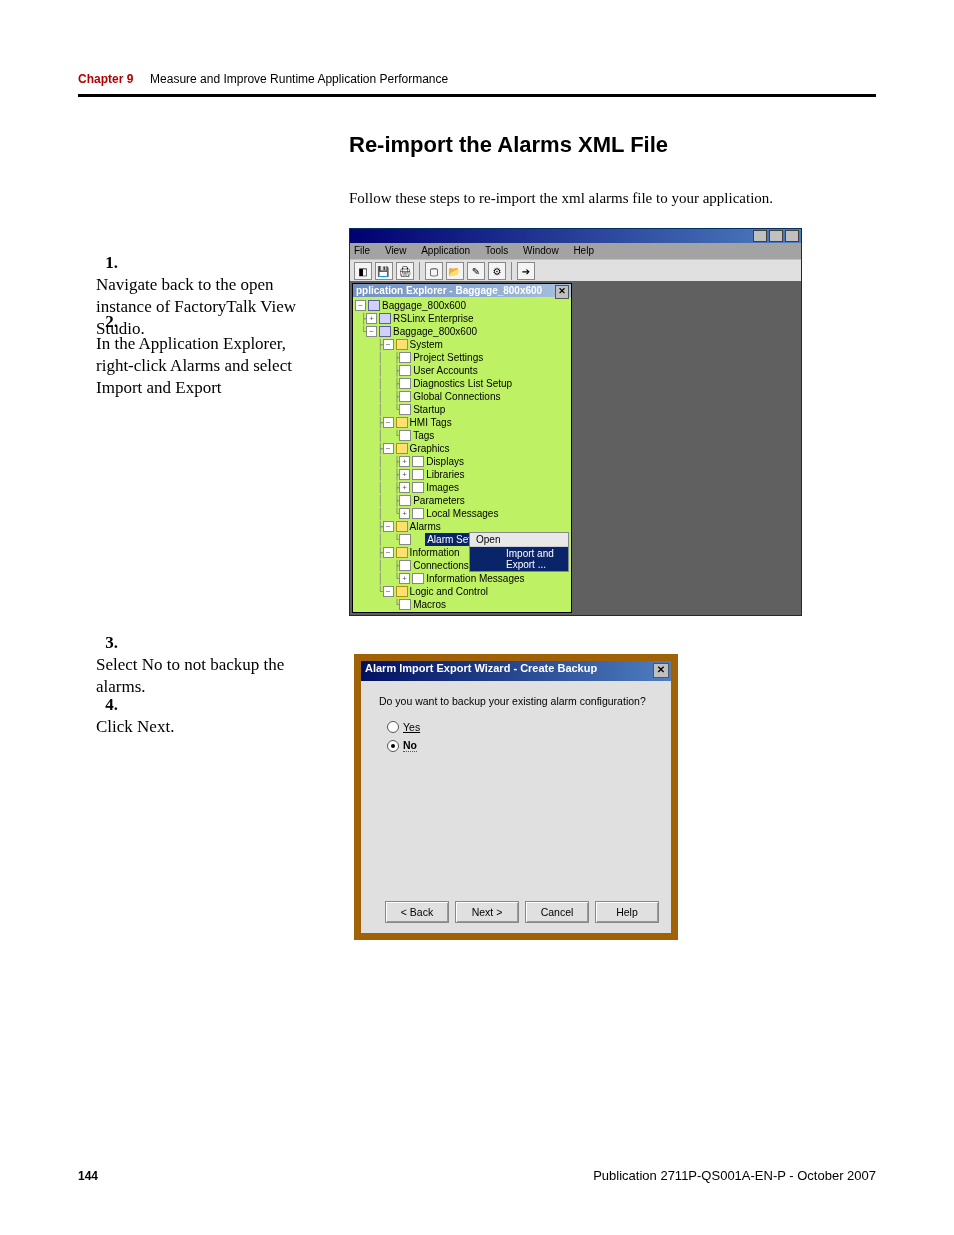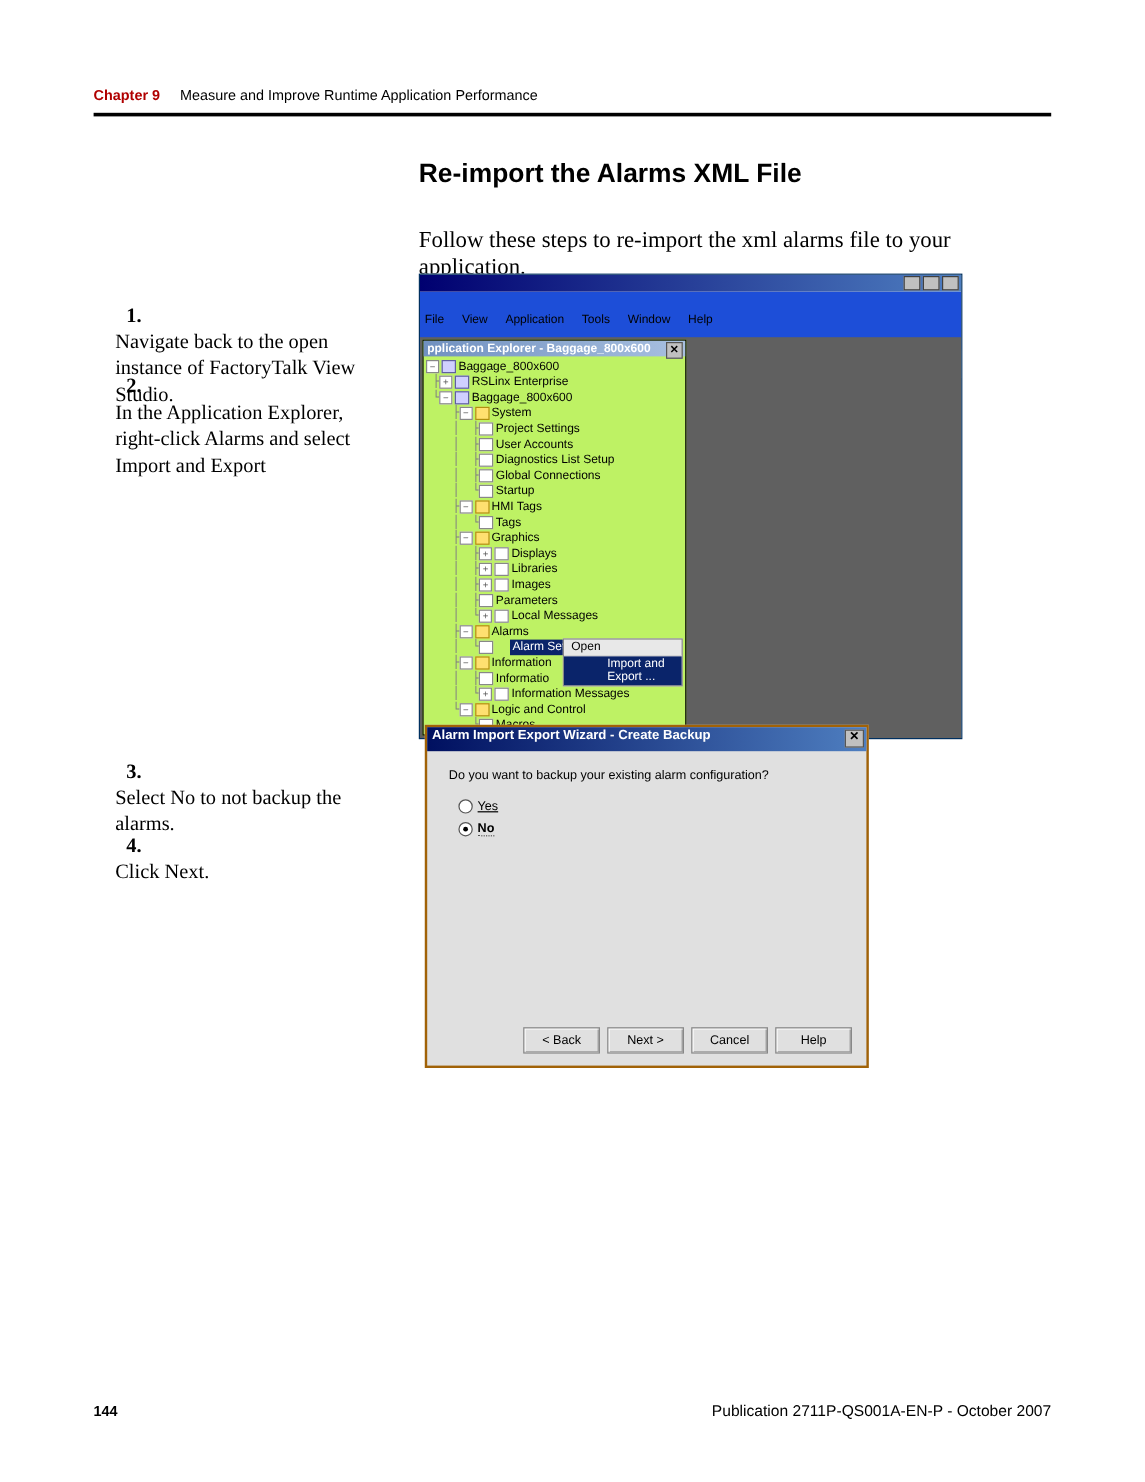--- a/index.html
+++ b/index.html
@@ -39,21 +39,21 @@
     top: 132px;
     font-family: Arial, Helvetica, sans-serif;
     font-size: 22px;
     font-weight: bold;
   }
   .intro {
     position: absolute;
     left: 349px;
     top: 190px;
     right: 78px;
-    font-size: 19px;
+    font-size: 15px;
   }
   .step {
     position: absolute;
     left: 96px;
     width: 235px;
     font-size: 17px;
     line-height: 1.3;
   }
   .step .num { font-weight: bold; display: inline-block; width: 22px; text-align: right; margin-right: 4px;}
   .step .txt { display: inline-block; vertical-align: top; width: 205px; }
@@ -78,22 +78,22 @@
   }
   .shot1 .titlebar .winbtn {
     position: absolute; right: 2px; top: 1px;
     display: flex; gap: 2px;
   }
   .shot1 .titlebar .winbtn > div {
     width: 12px; height: 10px; background: #c0c0c0; border: 1px solid #404040;
   }
   .shot1 .menubar {
     height: 16px;
-    background: #1d4ed8;
-    padding: 16px 4px;
+    background: #a3a3a3;
+    padding: 0 4px;
     border-bottom: 1px solid #c0c0c0;
   }
   .shot1 .menubar span { margin-right: 12px; color: #000; display: inline-block; line-height:16px;}
   .shot1 .toolbar {
     height: 22px;
     background: #e0e0e0;
     border-bottom: 1px solid #888;
     display: flex;
     align-items: center;
     padding: 0 4px;
@@ -157,25 +157,25 @@
     font-size:10px;
   }
   .shot1 .ctxmenu .mi { padding: 1px 6px; border-bottom:1px solid #d0d0d0;}
   .shot1 .ctxmenu .mi.sel { background:#0a246a; color:#fff;}
   .shot1 .ctxmenu .mi:last-child{border-bottom:none;padding-left:36px;}
 
   
   .shot2 {
     position: absolute;
     left: 354px;
-    top: 604px;
-    width: 370px;
+    top: 654px;
+    width: 324px;
     height: 286px;
     background: #e0e0e0;
-    border: 2px solid #a16207;
+    border: 7px solid #a16207;
     font-family: Tahoma, Arial, sans-serif;
     font-size: 11px;
     box-sizing: border-box;
   }
   .shot2 .titlebar {
     height: 18px;
     background: linear-gradient(to right, #001060, #4e7ec0);
     color: #fff;
     font-weight: bold;
     padding: 1px 4px;
@@ -405,21 +405,21 @@
             </div>
           <div class="row">
               <span class="conn">&nbsp;&nbsp;&nbsp;&nbsp;├ </span>
               <span class="exp">−</span>
               <span class="ic ic-folder"></span>
               <span class="lbl">Information</span>
             </div>
           <div class="row">
               <span class="conn">&nbsp;&nbsp;&nbsp;&nbsp;│&nbsp;&nbsp;├ </span>
               <span class="ic ic-file"></span>
-              <span class="lbl">Informatio</span>
+              <span class="lbl">Connections</span>
             </div>
           <div class="row">
               <span class="conn">&nbsp;&nbsp;&nbsp;&nbsp;│&nbsp;&nbsp;└ </span>
               <span class="exp">+</span>
               <span class="ic ic-file"></span>
               <span class="lbl">Information Messages</span>
             </div>
           <div class="row">
               <span class="conn">&nbsp;&nbsp;&nbsp;&nbsp;└ </span>
               <span class="exp">−</span>

